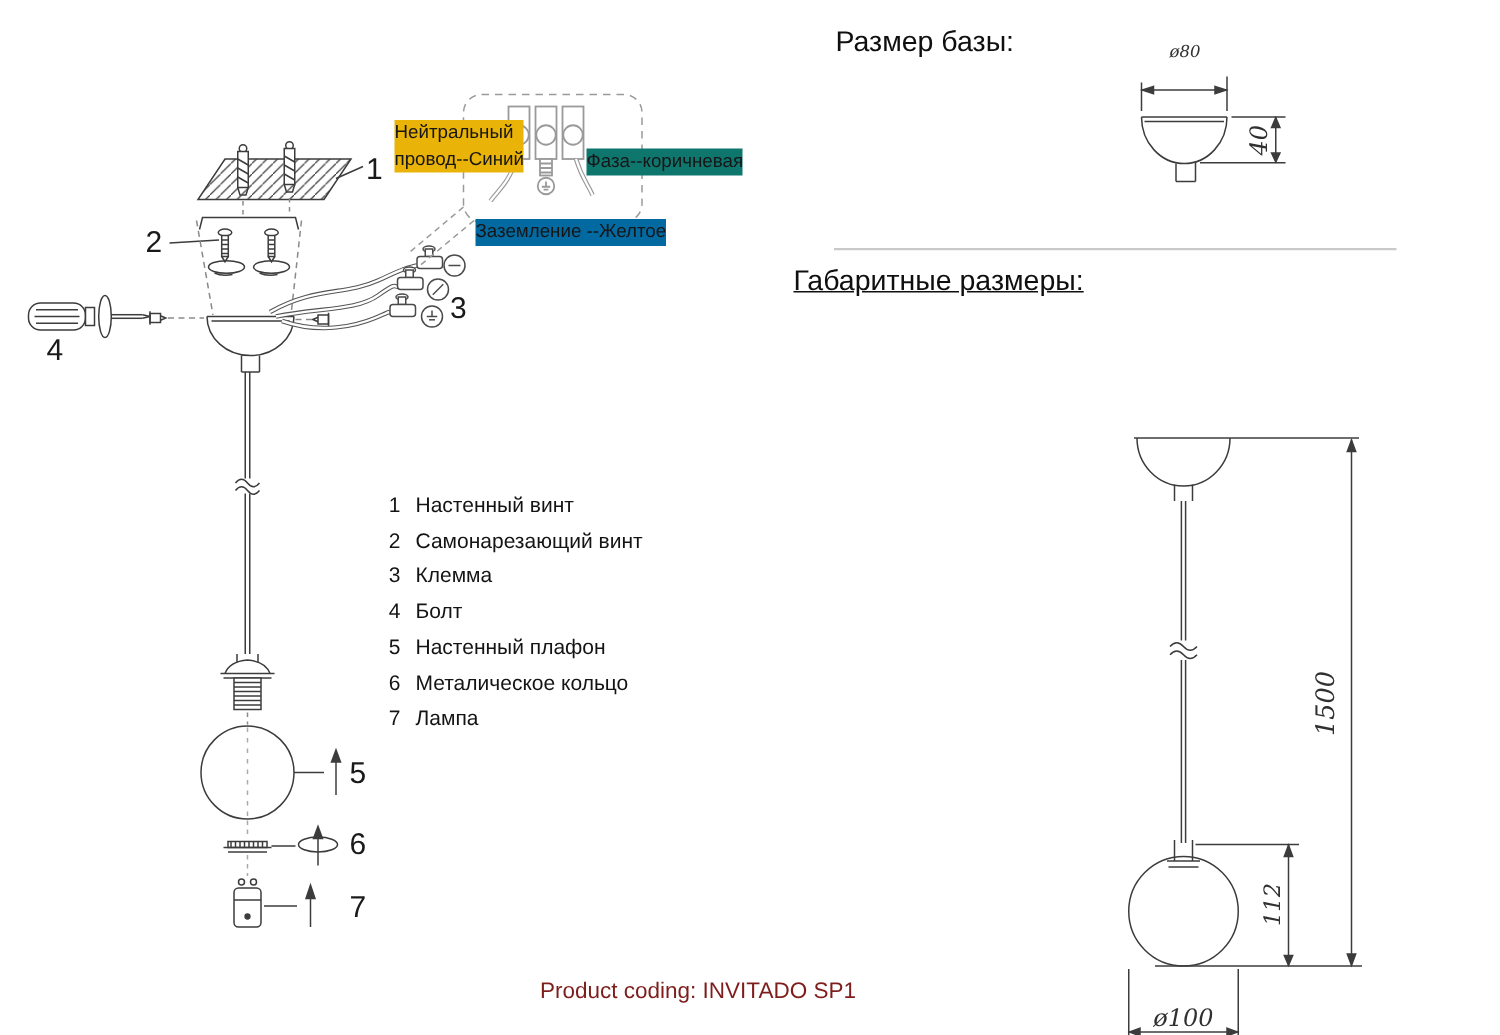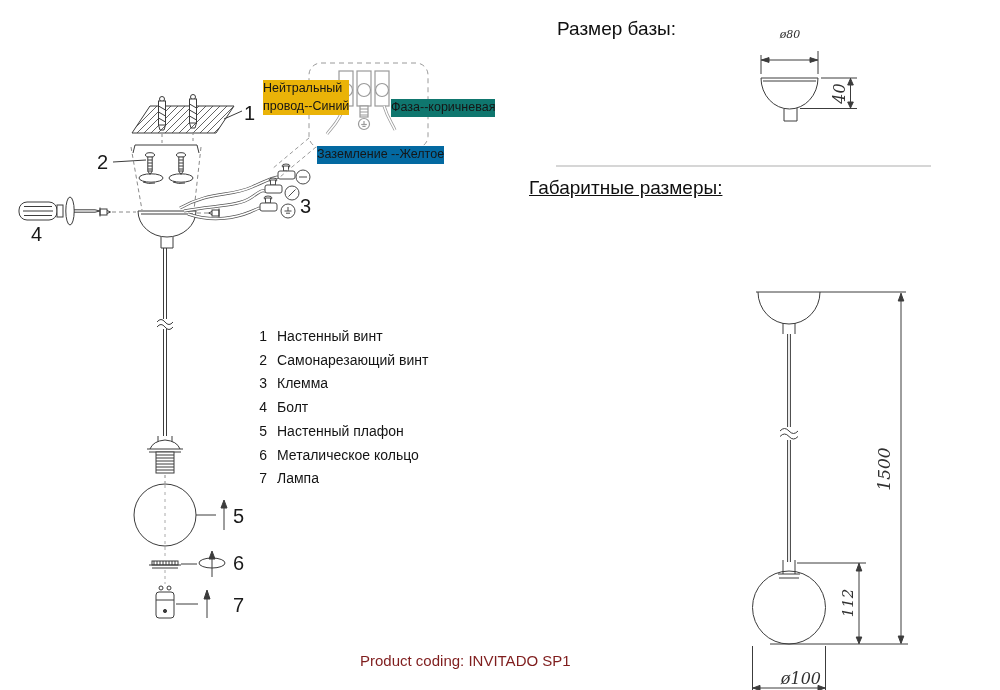--- a/index.html
+++ b/index.html
@@ -359,17 +359,17 @@
     <div class="row">
       <span class="num">7</span>
       <span class="name">Лампа</span>
     </div>
   </div>
 
   <div class="abs dim" style="left:760px;top:17px;width:60px;font-size:11px;">ø80</div>
   <div class="abs dim rot" style="left:821px;top:73px;width:36px;font-size:16px;">40</div>
   <div class="abs dim rot" style="left:856px;top:448px;width:56px;font-size:17px;">1500</div>
   <div class="abs dim rot" style="left:826px;top:583px;width:44px;font-size:15px;">112</div>
-  <div class="abs dim" style="left:757px;top:658px;width:64px;font-size:16px;text-align:right;">ø100</div>
+  <div class="abs dim" style="left:757px;top:658px;width:64px;font-size:16px;">ø100</div>
 
   <div class="abs footer-text" style="left:360px;top:641px;">Product coding: INVITADO SP1</div>
 
 </div>
 
 </body></html>

